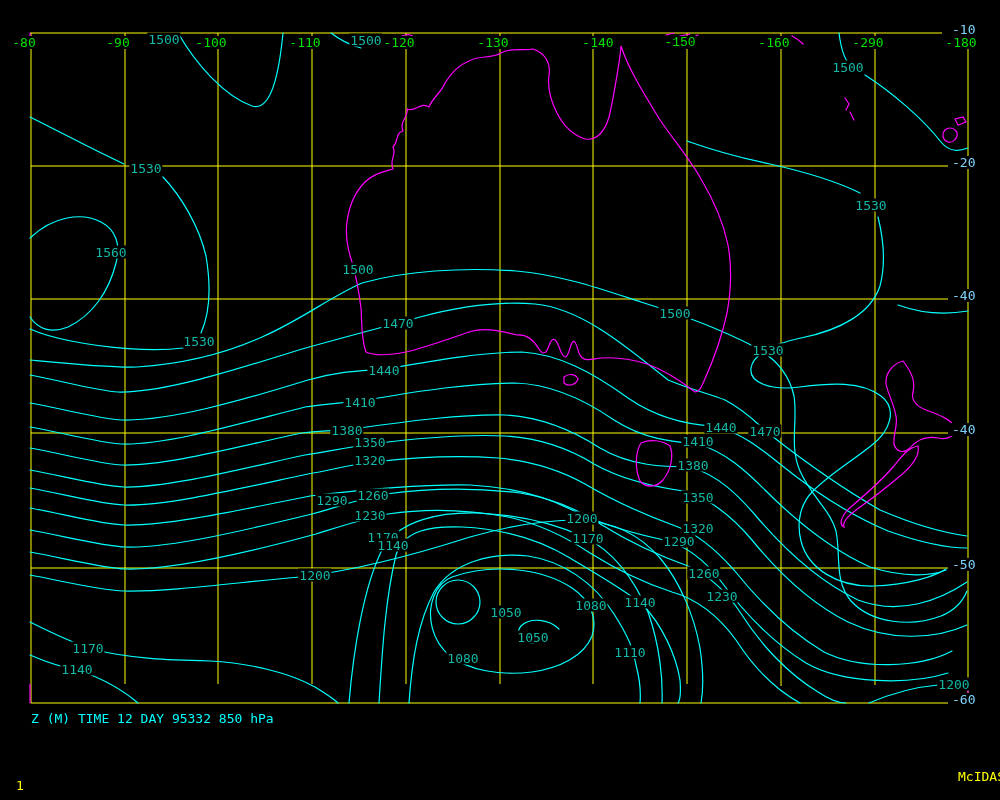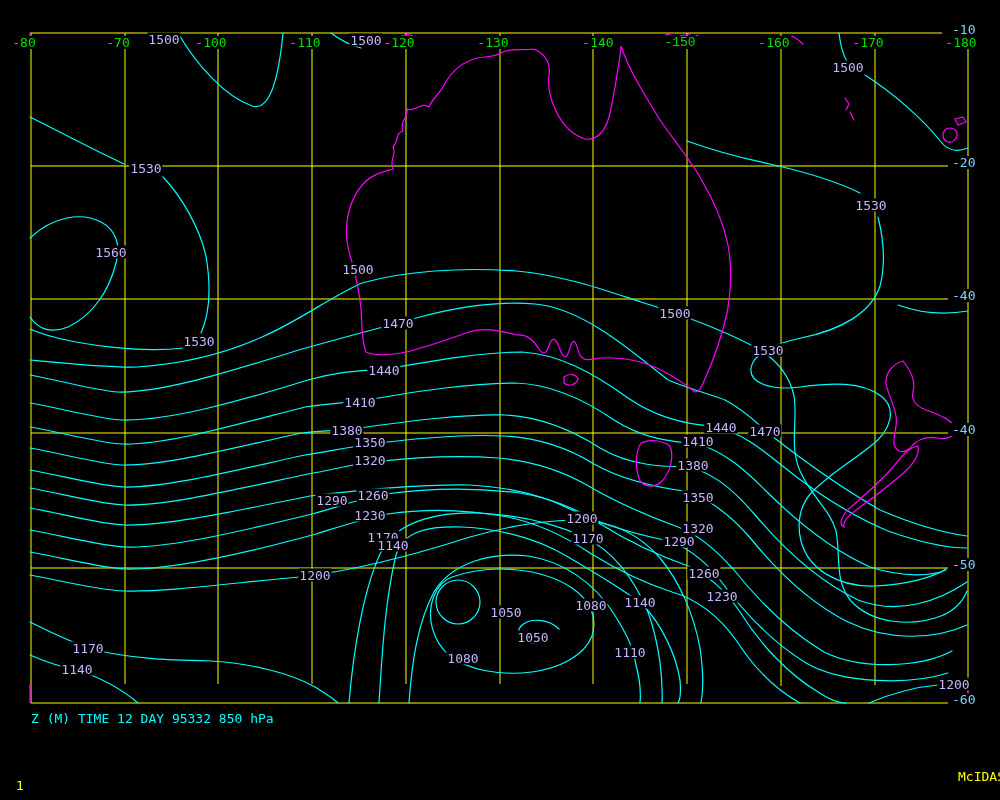--- a/index.html
+++ b/index.html
@@ -2,21 +2,21 @@
 <html><head>
 <meta charset="utf-8">
 <style>
   html,body{margin:0;padding:0;background:#000;width:1000px;height:800px;overflow:hidden;}
   #screen{position:relative;width:1000px;height:800px;background:#000;
           font-family:"DejaVu Sans Mono","Liberation Mono",monospace;}
   svg{position:absolute;left:0;top:0;}
   .lbl{position:absolute;font-size:13px;line-height:13px;white-space:pre;background:#000;padding:0 1px;}
   .lon{color:#00e100;}
   .lat{color:#7dd3fc;}
-  .clb{color:#c4b5fd;transform:translate(-50%,-50%);}
+  .clb{color:#14b8a6;transform:translate(-50%,-50%);}
   .ann{color:#00ffff;}
   .yel{color:#ffff00;}
   #contour-label-layer .lbl, #lon-layer .lbl, #lat-layer .lbl{z-index:5;}
 </style>
 </head>
 <body>
 
 <div id="screen">
 
   <svg width="1000" height="800">
@@ -63,29 +63,29 @@
       <path d="M 918,446 C 920,456 912,466 900,476 C 886,488 870,500 856,510 C 848,516 842,522 844,527 C 838,524 842,514 852,506 C 866,494 882,480 894,466 C 902,456 908,448 918,446 Z"></path>
       <path d="M 564,377 C 569,373 576,374 578,379 C 576,385 568,387 564,383 Z"></path>
       <path d="M 397,40 C 402,34 410,33 414,37 C 410,43 402,44 397,40 Z"></path>
       <path d="M 666,35 L 674,33 M 680,36 L 690,34 M 694,37 L 698,35 M 792,36 C 796,38 800,41 803,44 M 845,98 L 849,104 L 846,110 M 850,112 L 854,120 M 955,119 L 963,117 L 966,122 L 958,125 Z M 943,135 C 943,131 946,128 950,128 C 955,128 958,132 957,136 C 956,140 952,143 948,142 C 945,141 943,139 943,135 Z"></path>
       <path d="M 30,33 L 30,41 M 30,684 L 30,703 M 968,687 L 968,696"></path>
     </g>
   </svg>
 
   <div id="lon-layer">
       <span class="lbl lon" style="left: 24px; top: 36px; transform: translateX(-50%);">-80</span>
-      <span class="lbl lon" style="left: 118px; top: 36px; transform: translateX(-50%);">-70</span>
+      <span class="lbl lon" style="left: 118px; top: 36px; transform: translateX(-50%);">-90</span>
       <span class="lbl lon" style="left: 211px; top: 36px; transform: translateX(-50%);">-100</span>
       <span class="lbl lon" style="left: 305px; top: 36px; transform: translateX(-50%);">-110</span>
       <span class="lbl lon" style="left: 399px; top: 36px; transform: translateX(-50%);">-120</span>
       <span class="lbl lon" style="left: 493px; top: 36px; transform: translateX(-50%);">-130</span>
       <span class="lbl lon" style="left: 586px; top: 36px; transform: translateX(-50%); margin-left: 12px;">-140</span>
       <span class="lbl lon" style="left: 680px; top: 36px; transform: translateX(-50%); font-family: Liberation Mono, monospace;">-150</span>
       <span class="lbl lon" style="left: 774px; top: 36px; transform: translateX(-50%);">-160</span>
-      <span class="lbl lon" style="left: 868px; top: 36px; transform: translateX(-50%);">-170</span>
+      <span class="lbl lon" style="left: 868px; top: 36px; transform: translateX(-50%);">-290</span>
       <span class="lbl lon" style="left: 961px; top: 36px; transform: translateX(-50%);">-180</span>
     </div>
   <div id="lat-layer">
       <span class="lbl lat" style="left: 951px; top: 23px;">-10</span>
       <span class="lbl lat" style="left: 951px; top: 156px;">-20</span>
       <span class="lbl lat" style="left: 951px; top: 289px;">-40</span>
       <span class="lbl lat" style="left: 951px; top: 423px;">-40</span>
       <span class="lbl lat" style="left: 951px; top: 558px;">-50</span>
       <span class="lbl lat" style="left: 951px; top: 693px;">-60</span>
     </div>

